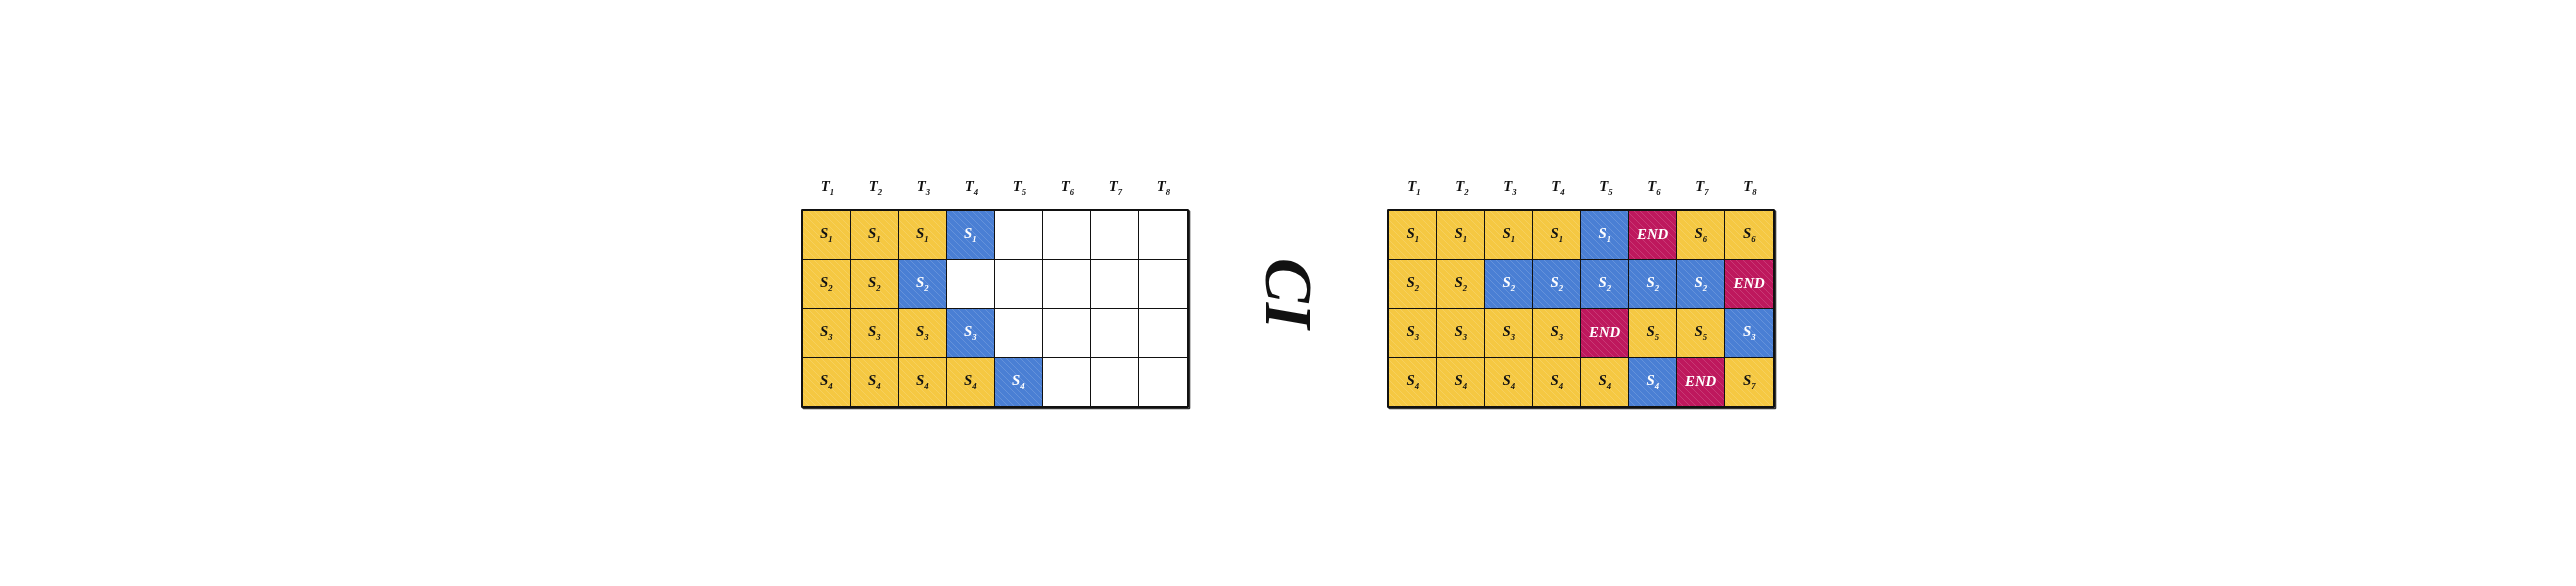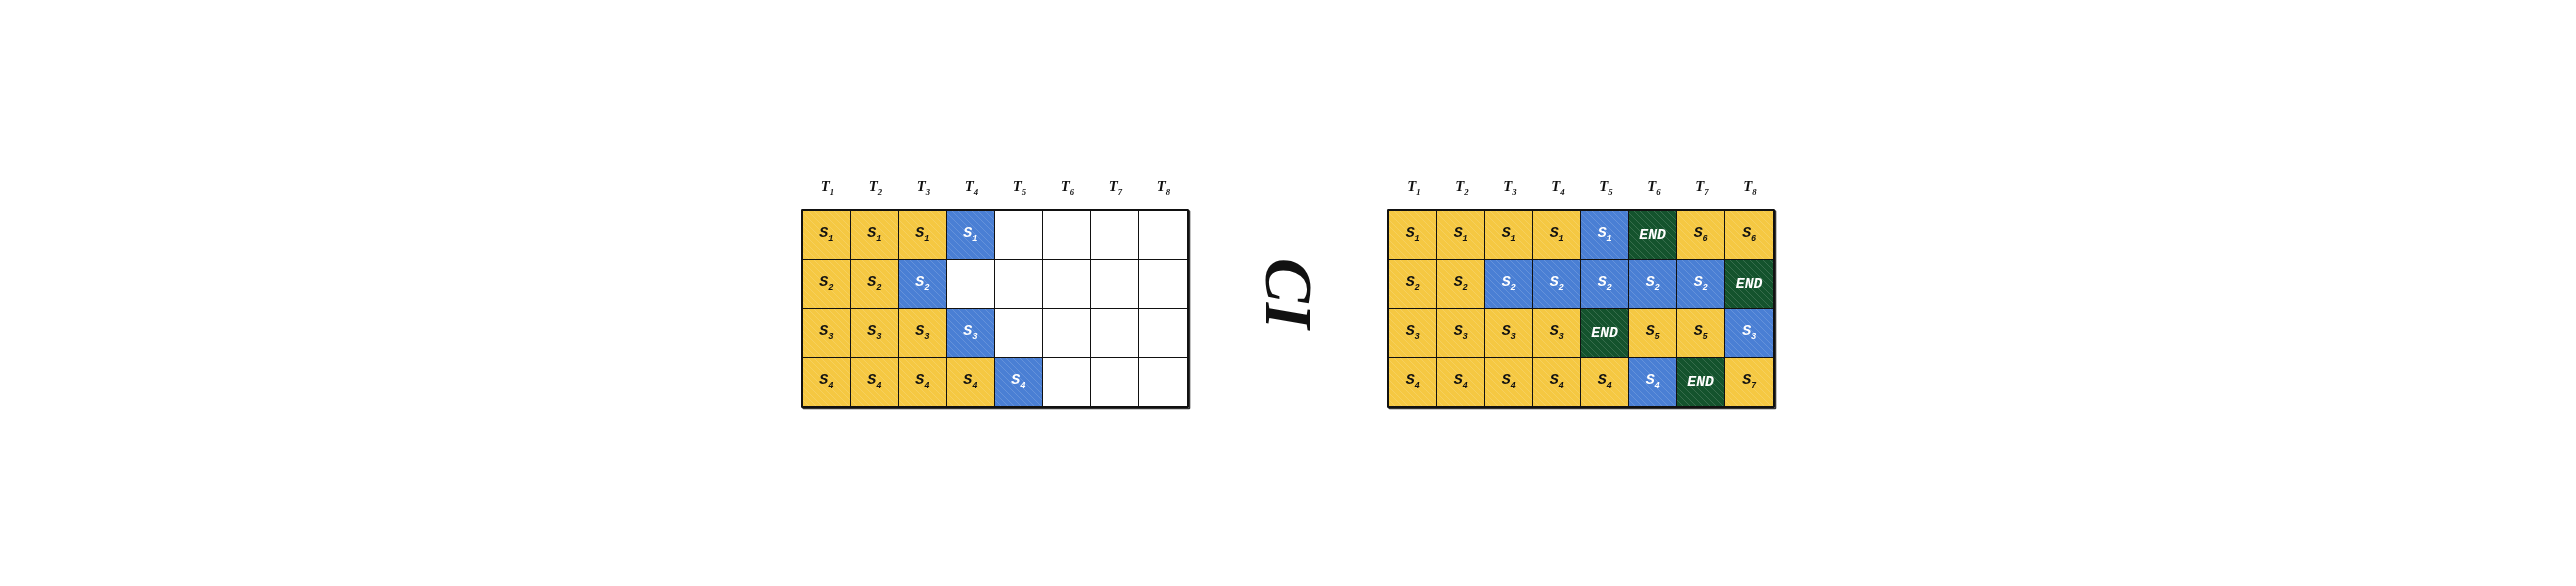--- a/index.html
+++ b/index.html
@@ -37,21 +37,20 @@
       font-size: 14.8px;
       font-style: italic;
       font-weight: bold;
       padding-bottom: 12px;
       color: #111;
     }
 
     .grid-wrapper {
       border: 2px solid #111;
       display: inline-block;
-      font-family: Liberation Mono, monospace;
     }
 
     .grid-row {
       display: flex;
       border-bottom: 1.7px solid #111;
     }
 
     .grid-row:last-child {
       border-bottom: none;
     }
@@ -81,21 +80,21 @@
     .cell-yellow {
       background: #f5c842;
     }
 
     .cell-blue {
       background: #4a7fd4;
       color: #fff;
     }
 
     .cell-red {
-      background: #14532d;
+      background: #be185d;
       color: #fff;
     }
 
     
     .cell-yellow::before,
     .cell-blue::before,
     .cell-red::before {
       content: '';
       position: absolute;
       inset: 0;

